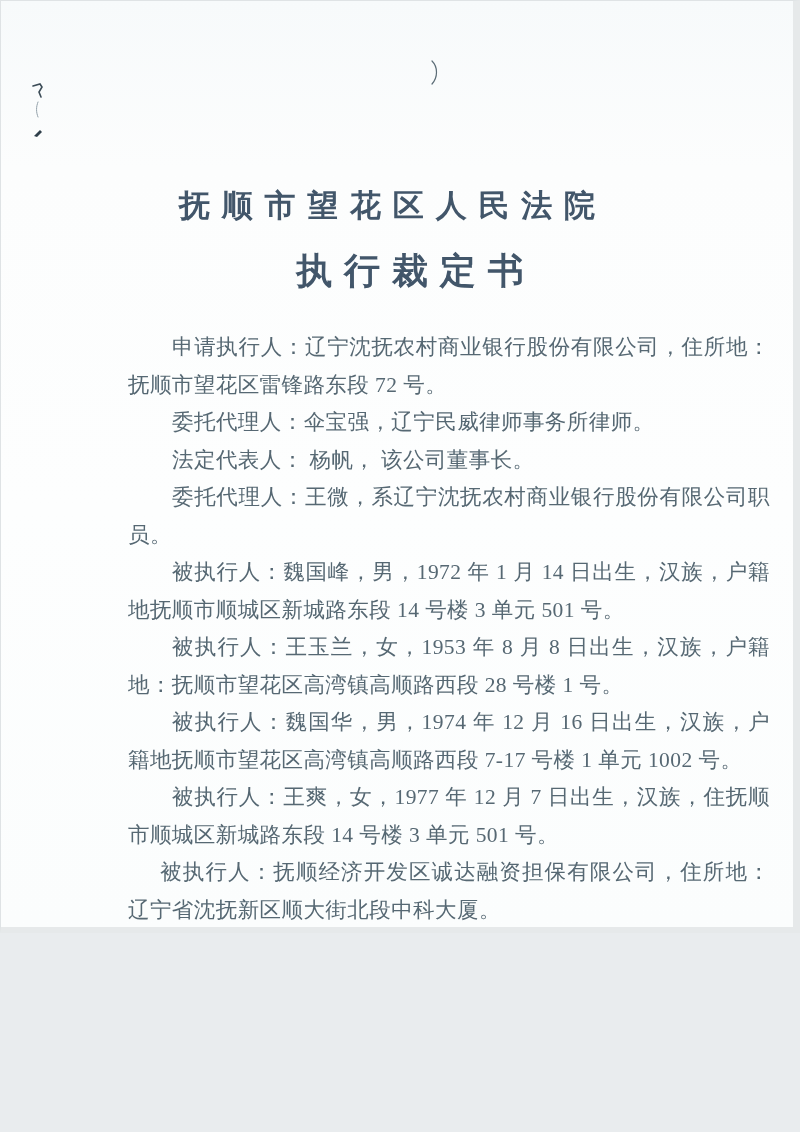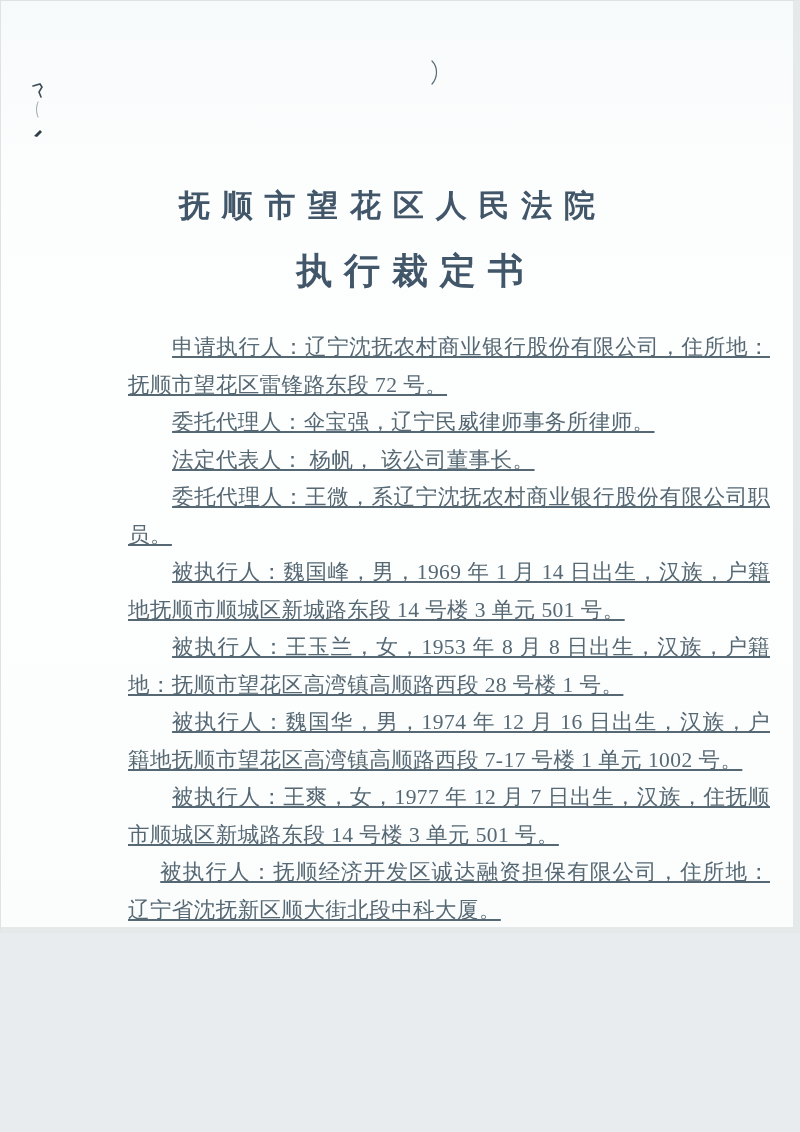--- a/index.html
+++ b/index.html
@@ -62,21 +62,20 @@
     font-size: 21.5px;
     line-height: 37.5px;
     color: #566873;
     text-align: justify;
     letter-spacing: 0.02em;
   }
   .doc-body p {
     margin: 0;
     padding: 0;
     text-indent: 2.05em;
-    text-decoration: underline;
   }
   .doc-body p.indent-med { text-indent: 1.5em; }
   .doc-body p.indent-small { text-indent: 1.05em; }
 
   
   .artifact { position: absolute; pointer-events: none; }
   .mark-a { left: 31px; top: 82px; }
   .mark-b { left: 33px; top: 100px; }
   .mark-c { left: 31px; top: 124px; }
   .mark-d { left: 428px; top: 59px; }
@@ -129,21 +128,21 @@
   <div class="speck"></div>
 
   <h1 class="court-name">抚顺市望花区人民法院</h1>
   <h2 class="doc-title">执行裁定书</h2>
 
   <div class="doc-body">
     <p>申请执行人：辽宁沈抚农村商业银行股份有限公司，住所地：抚顺市望花区雷锋路东段 72 号。</p>
     <p>委托代理人：伞宝强，辽宁民威律师事务所律师。</p>
     <p>法定代表人： 杨帆， 该公司董事长。</p>
     <p>委托代理人：王微，系辽宁沈抚农村商业银行股份有限公司职员。</p>
-    <p>被执行人：魏国峰，男，1969 年 1 月 14 日出生，汉族，户籍地抚顺市顺城区新城路东段 14 号楼 3 单元 501 号。</p>
+    <p>被执行人：魏国峰，男，1972 年 1 月 14 日出生，汉族，户籍地抚顺市顺城区新城路东段 14 号楼 3 单元 501 号。</p>
     <p>被执行人：王玉兰，女，1953 年 8 月 8 日出生，汉族，户籍地：抚顺市望花区高湾镇高顺路西段 28 号楼 1 号。</p>
     <p>被执行人：魏国华，男，1974 年 12 月 16 日出生，汉族，户籍地抚顺市望花区高湾镇高顺路西段 7-17 号楼 1 单元 1002 号。</p>
     <p>被执行人：王爽，女，1977 年 12 月 7 日出生，汉族，住抚顺市顺城区新城路东段 14 号楼 3 单元 501 号。</p>
     <p class="indent-med">被执行人：抚顺经济开发区诚达融资担保有限公司，住所地：辽宁省沈抚新区顺大街北段中科大厦。</p>
     <p class="indent-small">被执行人：董晶，该公司总经理。</p>
   </div>
 
 </div>
 
 </body></html>

